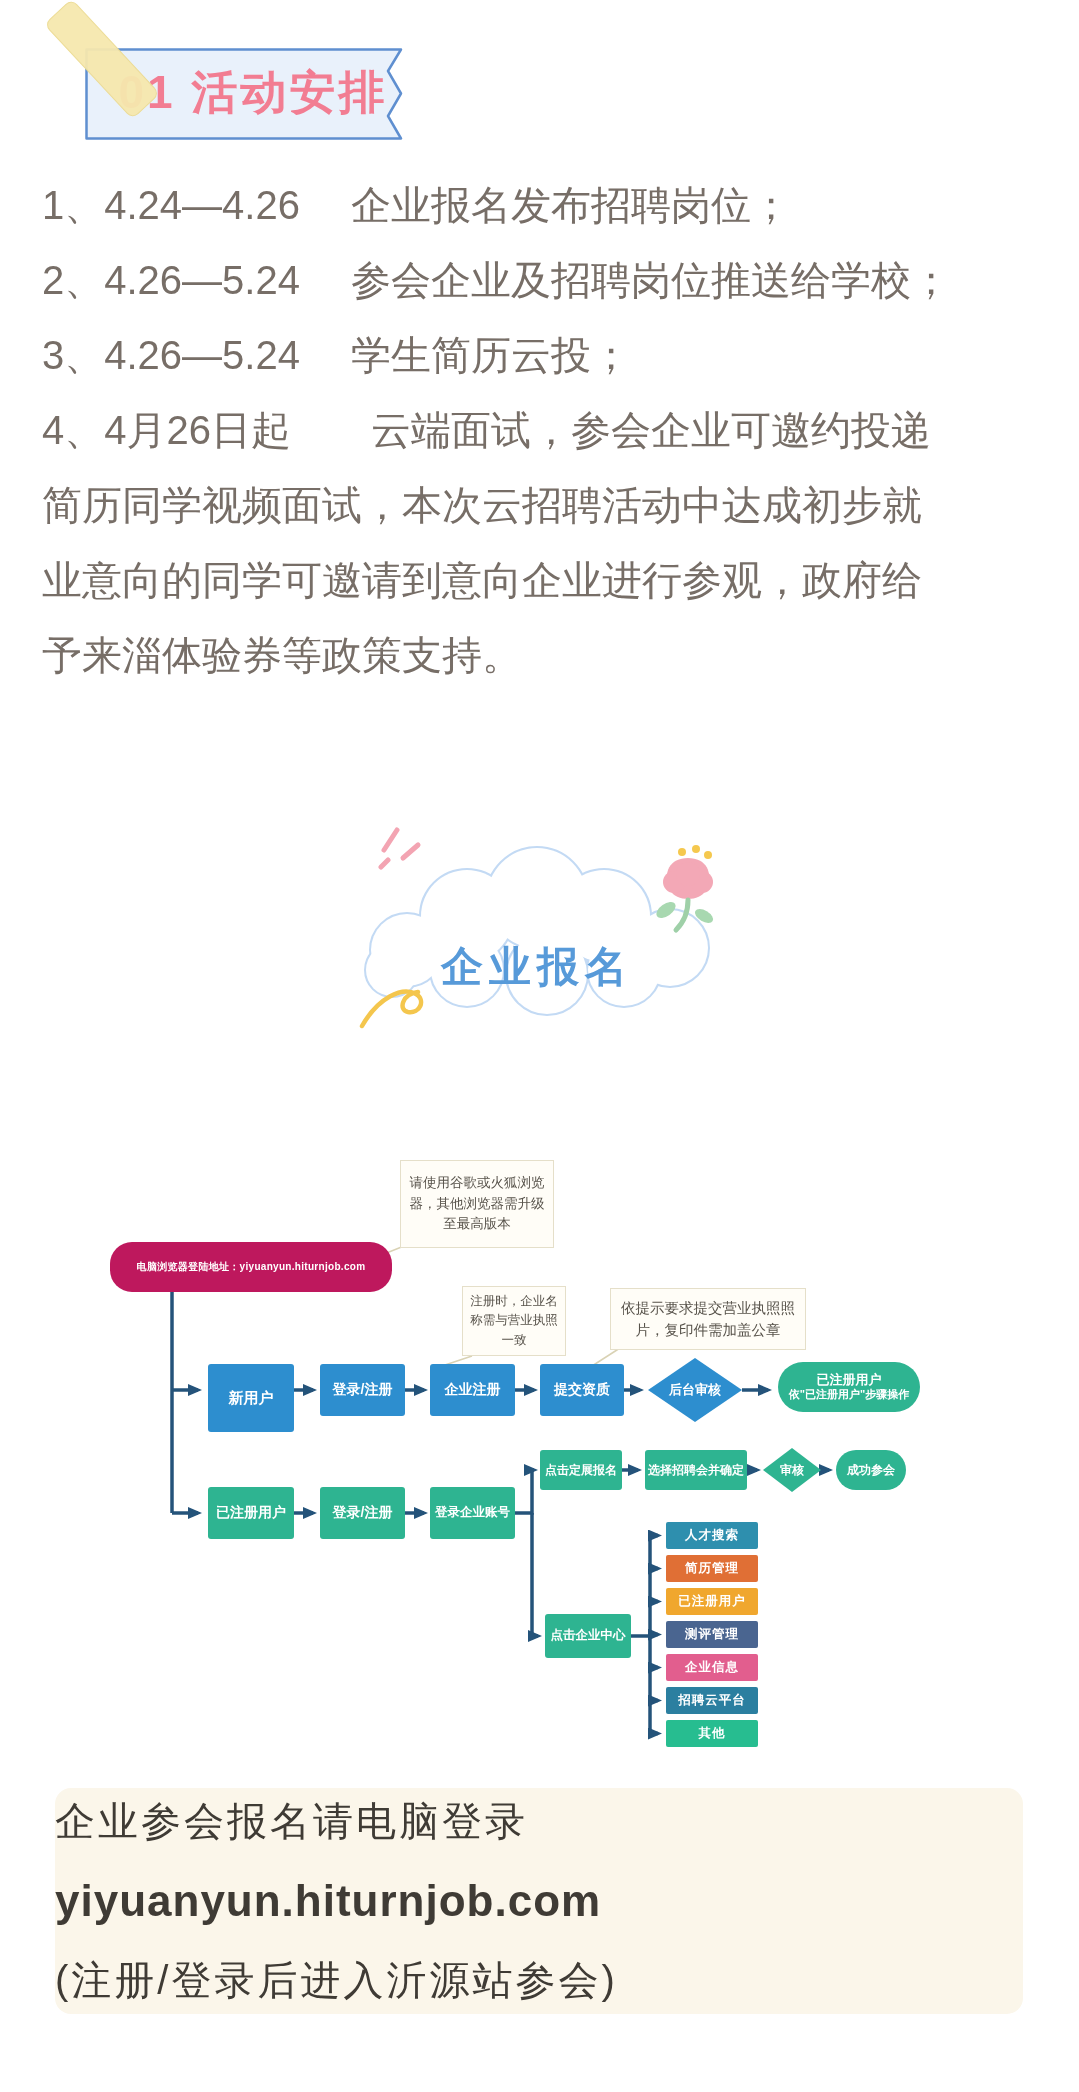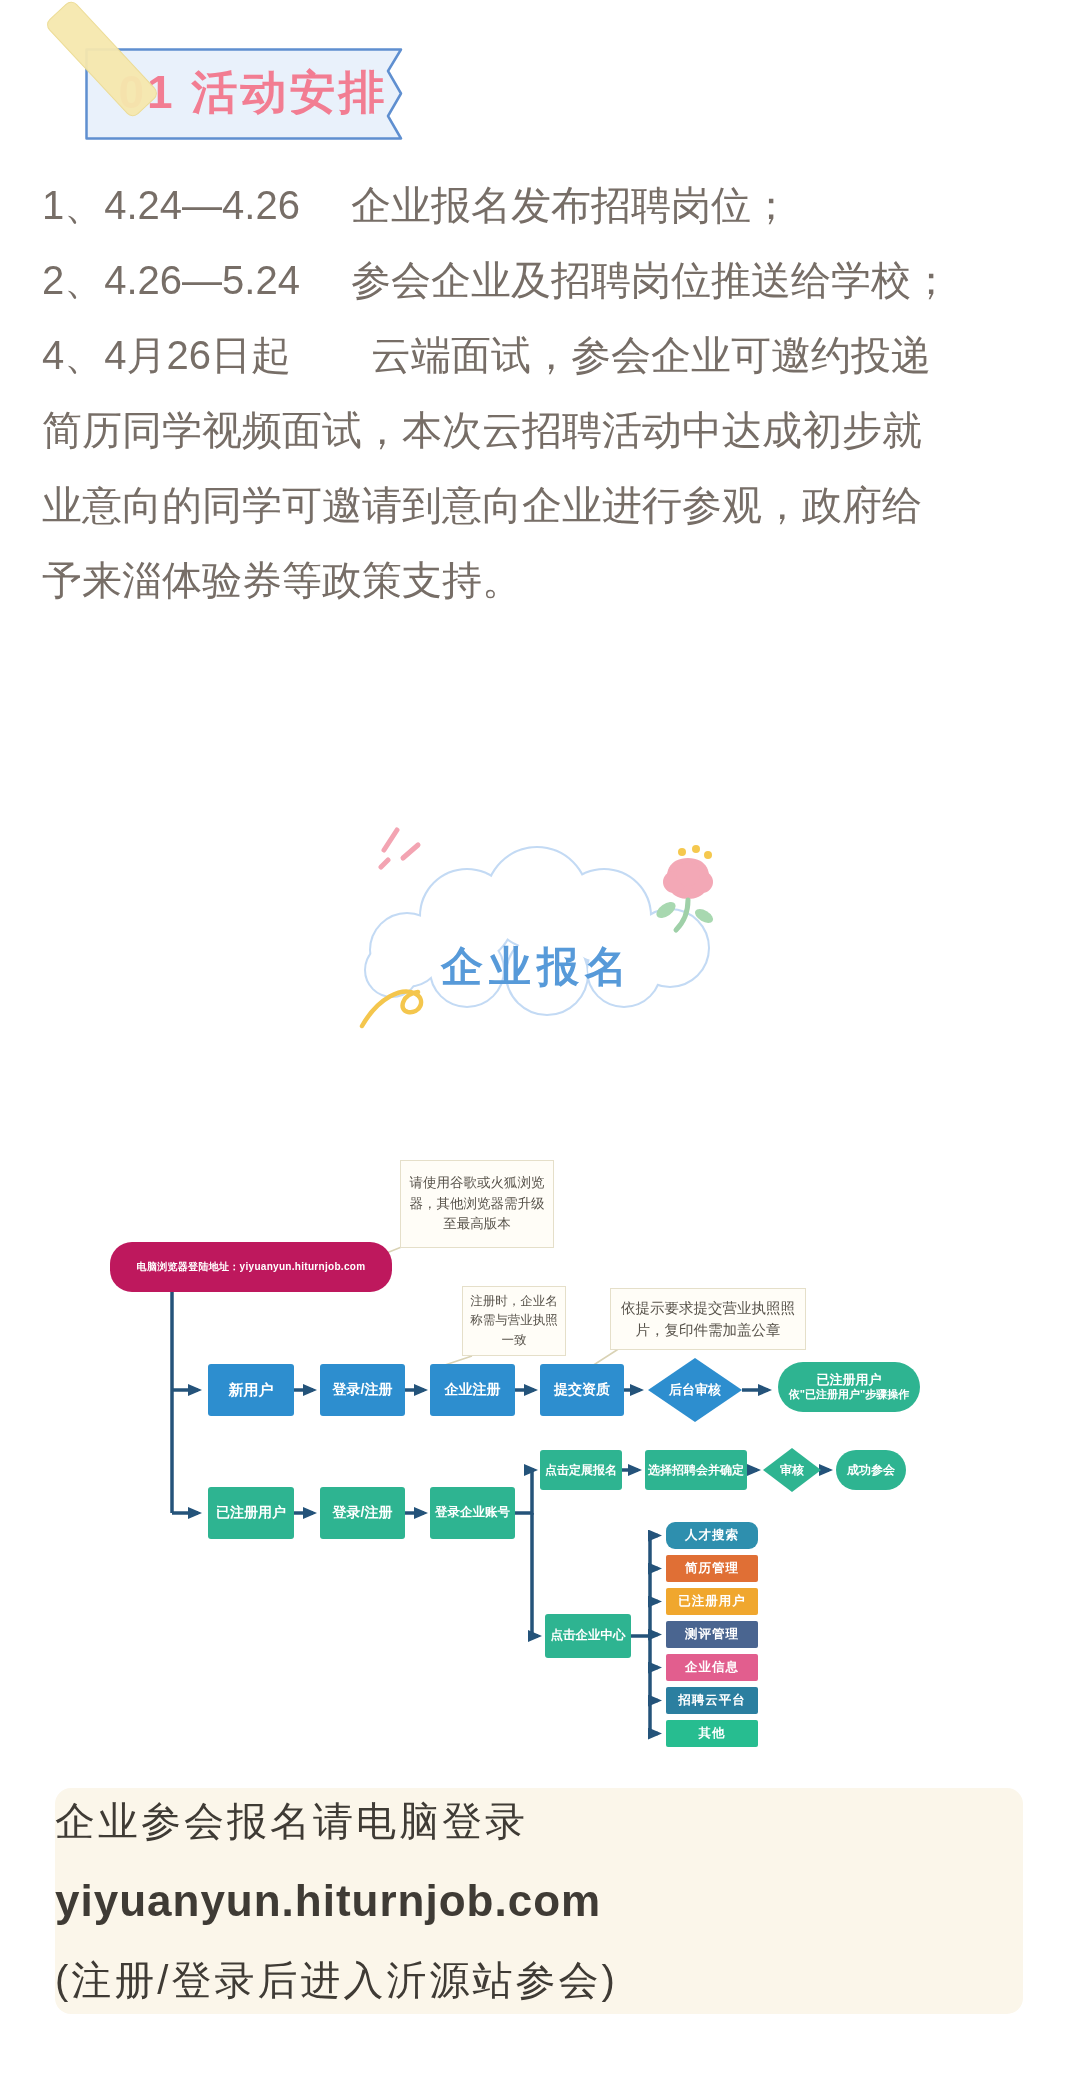--- a/index.html
+++ b/index.html
@@ -55,20 +55,21 @@
 
   <div class="abs tape"></div>
   <svg class="abs banner-svg" width="322" height="92" viewBox="0 0 322 92">
     <path d="M1.5,1.5 H316 L303,23 L316,45.5 L303,68 L316,90.5 H1.5 Z" fill="#e9f1fb" stroke="#5f8fd0" stroke-width="2.5" stroke-linejoin="round"></path>
   </svg>
   <div class="abs banner-title">01 活动安排</div>
 
   <div class="abs schedule">
     <p>1、4.24—4.26　 企业报名发布招聘岗位；</p>
     <p>2、4.26—5.24　 参会企业及招聘岗位推送给学校；</p>
+    <p>3、4.26—5.24　 学生简历云投；</p>
     <p>4、4月26日起　　云端面试，参会企业可邀约投递简历同学视频面试，本次云招聘活动中达成初步就业意向的同学可邀请到意向企业进行参观，政府给予来淄体验券等政策支持。</p>
   </div>
 
   <svg class="abs" style="left:378px;top:820px;" width="44" height="58" viewBox="0 0 44 58">
     <g stroke="#f3a4b2" stroke-width="5" stroke-linecap="round">
       <line x1="6" y1="30" x2="19" y2="10"></line>
       <line x1="25" y1="38" x2="40" y2="25"></line>
       <line x1="3" y1="47" x2="10" y2="40"></line>
     </g>
   </svg>
@@ -154,42 +155,42 @@
       <path d="M620,1348 L592,1366"></path>
     </g>
   </svg>
 
   <div class="abs urlpill">电脑浏览器登陆地址：yiyuanyun.hiturnjob.com</div>
 
   <div class="abs note" style="left:400px;top:1160px;width:154px;height:88px;font-size:13.5px;">请使用谷歌或火狐浏览器，其他浏览器需升级至最高版本</div>
   <div class="abs note" style="left:462px;top:1286px;width:104px;height:70px;font-size:12.5px;">注册时，企业名称需与营业执照一致</div>
   <div class="abs note" style="left:610px;top:1288px;width:196px;height:62px;font-size:14.5px;">依提示要求提交营业执照照片，复印件需加盖公章</div>
 
-  <div class="abs node blue" style="left:208px;top:1364px;width:86px;height:52px;font-size:15px;">新用户</div>
+  <div class="abs node blue" style="left:208px;top:1364px;width:86px;height:68px;font-size:15px;">新用户</div>
   <div class="abs node blue" style="left:320px;top:1364px;width:85px;height:52px;font-size:14px;">登录/注册</div>
   <div class="abs node blue" style="left:430px;top:1364px;width:85px;height:52px;font-size:14px;">企业注册</div>
   <div class="abs node blue" style="left:540px;top:1364px;width:84px;height:52px;font-size:14px;">提交资质</div>
   <div class="abs node blue diamond" style="left:648px;top:1358px;width:94px;height:64px;font-size:13px;">后台审核</div>
   <div class="abs node green pill" style="left:778px;top:1362px;width:142px;height:50px;">
     <span style="font-size:13px;">已注册用户</span>
     <span style="font-size:11px;">依"已注册用户"步骤操作</span>
   </div>
 
   <div class="abs node green" style="left:208px;top:1487px;width:86px;height:52px;font-size:14px;">已注册用户</div>
   <div class="abs node green" style="left:320px;top:1487px;width:85px;height:52px;font-size:14px;">登录/注册</div>
   <div class="abs node green" style="left:430px;top:1487px;width:85px;height:52px;font-size:12.5px;">登录企业账号</div>
 
   <div class="abs node green" style="left:540px;top:1450px;width:82px;height:40px;font-size:12px;">点击定展报名</div>
   <div class="abs node green" style="left:645px;top:1450px;width:102px;height:40px;font-size:12px;">选择招聘会并确定</div>
   <div class="abs node green diamond" style="left:763px;top:1448px;width:58px;height:44px;font-size:12px;">审核</div>
   <div class="abs node green pill" style="left:836px;top:1450px;width:70px;height:40px;font-size:12px;border-radius:20px;">成功参会</div>
 
   <div class="abs node green" style="left:545px;top:1614px;width:86px;height:44px;font-size:12.5px;">点击企业中心</div>
 
-  <div class="abs menu-item" style="top: 1522px; background: rgb(46, 143, 174); border-radius: 9px;">人才搜索</div>
+  <div class="abs menu-item" style="top: 1522px; background: rgb(46, 143, 174);">人才搜索</div>
   <div class="abs menu-item" style="top: 1555px; background: rgb(224, 111, 53);">简历管理</div>
   <div class="abs menu-item" style="top: 1588px; background: rgb(240, 167, 46);">已注册用户</div>
   <div class="abs menu-item" style="top: 1621px; background: rgb(74, 101, 144);">测评管理</div>
   <div class="abs menu-item" style="top: 1654px; background: rgb(226, 94, 142);">企业信息</div>
   <div class="abs menu-item" style="top: 1687px; background: rgb(43, 127, 160);">招聘云平台</div>
   <div class="abs menu-item" style="top: 1720px; background: rgb(39, 189, 144);">其他</div>
 
   <div class="abs footer-card">
     <div class="l1">企业参会报名请电脑登录</div>
     <div class="l2">yiyuanyun.hiturnjob.com</div>

